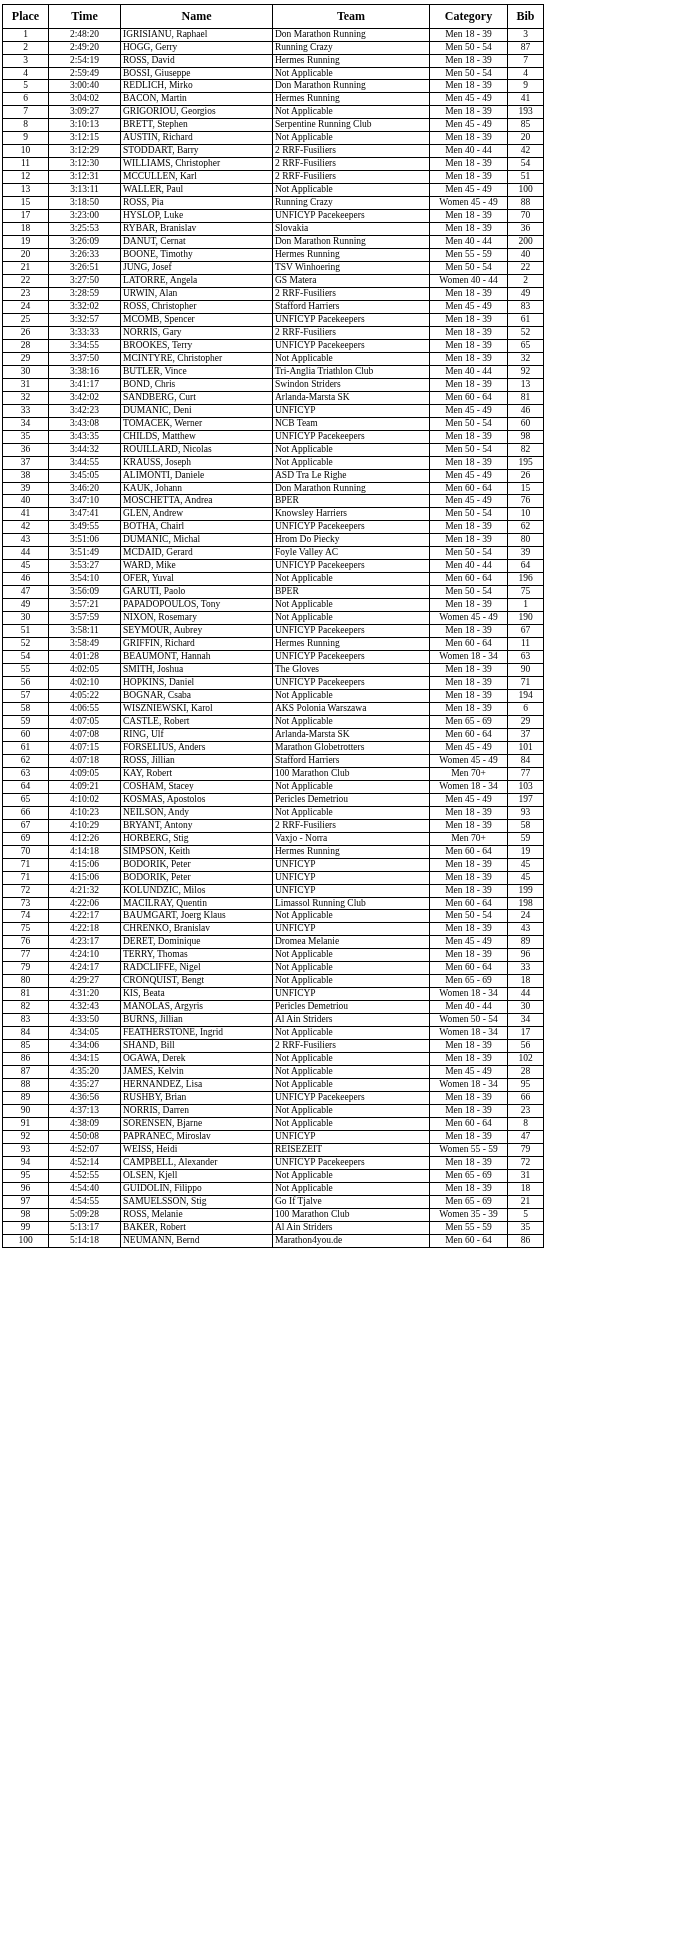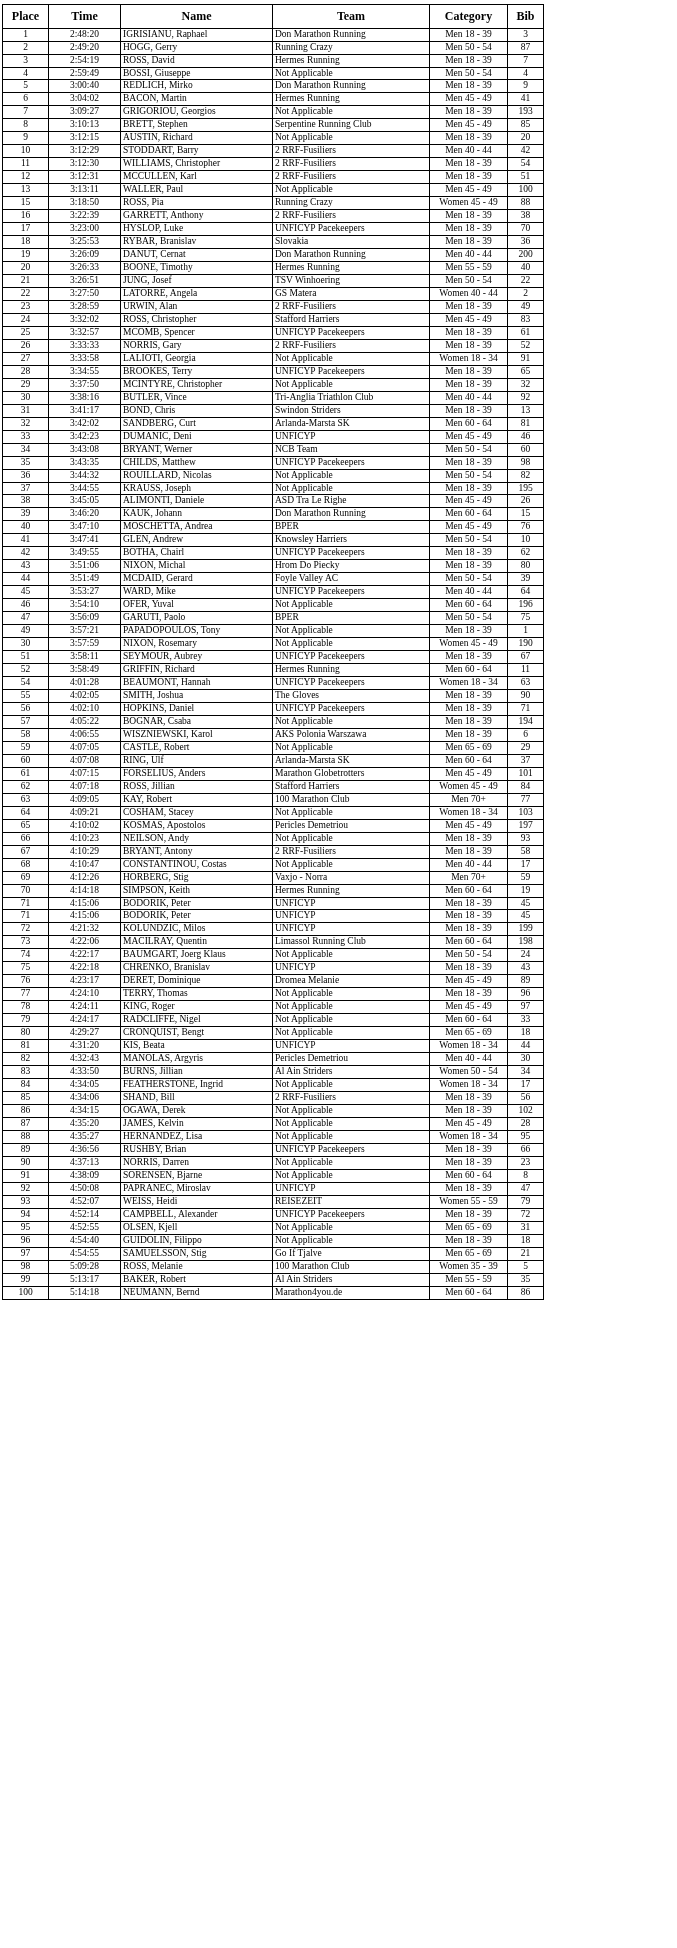--- a/index.html
+++ b/index.html
@@ -177,28 +177,20 @@
       </tr>
       <tr>
         <td class="place">15</td>
         <td class="time">3:18:50</td>
         <td class="name">ROSS, Pia</td>
         <td class="team">Running Crazy</td>
         <td class="cat">Women 45 - 49</td>
         <td class="bib">88</td>
       </tr>
       <tr>
-        <td class="place">16</td>
-        <td class="time">3:22:39</td>
-        <td class="name">GARRETT, Anthony</td>
-        <td class="team">2 RRF-Fusiliers</td>
-        <td class="cat">Men 18 - 39</td>
-        <td class="bib">38</td>
-      </tr>
-      <tr>
         <td class="place">17</td>
         <td class="time">3:23:00</td>
         <td class="name">HYSLOP, Luke</td>
         <td class="team">UNFICYP Pacekeepers</td>
         <td class="cat">Men 18 - 39</td>
         <td class="bib">70</td>
       </tr>
       <tr>
         <td class="place">18</td>
         <td class="time">3:25:53</td>
@@ -265,28 +257,20 @@
       </tr>
       <tr>
         <td class="place">26</td>
         <td class="time">3:33:33</td>
         <td class="name">NORRIS, Gary</td>
         <td class="team">2 RRF-Fusiliers</td>
         <td class="cat">Men 18 - 39</td>
         <td class="bib">52</td>
       </tr>
       <tr>
-        <td class="place">27</td>
-        <td class="time">3:33:58</td>
-        <td class="name">LALIOTI, Georgia</td>
-        <td class="team">Not Applicable</td>
-        <td class="cat">Women 18 - 34</td>
-        <td class="bib">91</td>
-      </tr>
-      <tr>
         <td class="place">28</td>
         <td class="time">3:34:55</td>
         <td class="name">BROOKES, Terry</td>
         <td class="team">UNFICYP Pacekeepers</td>
         <td class="cat">Men 18 - 39</td>
         <td class="bib">65</td>
       </tr>
       <tr>
         <td class="place">29</td>
         <td class="time">3:37:50</td>
@@ -323,21 +307,21 @@
         <td class="place">33</td>
         <td class="time">3:42:23</td>
         <td class="name">DUMANIC, Deni</td>
         <td class="team">UNFICYP</td>
         <td class="cat">Men 45 - 49</td>
         <td class="bib">46</td>
       </tr>
       <tr>
         <td class="place">34</td>
         <td class="time">3:43:08</td>
-        <td class="name">BRYANT, Werner</td>
+        <td class="name">TOMACEK, Werner</td>
         <td class="team">NCB Team</td>
         <td class="cat">Men 50 - 54</td>
         <td class="bib">60</td>
       </tr>
       <tr>
         <td class="place">35</td>
         <td class="time">3:43:35</td>
         <td class="name">CHILDS, Matthew</td>
         <td class="team">UNFICYP Pacekeepers</td>
         <td class="cat">Men 18 - 39</td>
@@ -395,21 +379,21 @@
         <td class="place">42</td>
         <td class="time">3:49:55</td>
         <td class="name">BOTHA, Chairl</td>
         <td class="team">UNFICYP Pacekeepers</td>
         <td class="cat">Men 18 - 39</td>
         <td class="bib">62</td>
       </tr>
       <tr>
         <td class="place">43</td>
         <td class="time">3:51:06</td>
-        <td class="name">NIXON, Michal</td>
+        <td class="name">DUMANIC, Michal</td>
         <td class="team">Hrom Do Piecky</td>
         <td class="cat">Men 18 - 39</td>
         <td class="bib">80</td>
       </tr>
       <tr>
         <td class="place">44</td>
         <td class="time">3:51:49</td>
         <td class="name">MCDAID, Gerard</td>
         <td class="team">Foyle Valley AC</td>
         <td class="cat">Men 50 - 54</td>
@@ -577,28 +561,20 @@
       </tr>
       <tr>
         <td class="place">67</td>
         <td class="time">4:10:29</td>
         <td class="name">BRYANT, Antony</td>
         <td class="team">2 RRF-Fusiliers</td>
         <td class="cat">Men 18 - 39</td>
         <td class="bib">58</td>
       </tr>
       <tr>
-        <td class="place">68</td>
-        <td class="time">4:10:47</td>
-        <td class="name">CONSTANTINOU, Costas</td>
-        <td class="team">Not Applicable</td>
-        <td class="cat">Men 40 - 44</td>
-        <td class="bib">17</td>
-      </tr>
-      <tr>
         <td class="place">69</td>
         <td class="time">4:12:26</td>
         <td class="name">HORBERG, Stig</td>
         <td class="team">Vaxjo - Norra</td>
         <td class="cat">Men 70+</td>
         <td class="bib">59</td>
       </tr>
       <tr>
         <td class="place">70</td>
         <td class="time">4:14:18</td>
@@ -665,28 +641,20 @@
       </tr>
       <tr>
         <td class="place">77</td>
         <td class="time">4:24:10</td>
         <td class="name">TERRY, Thomas</td>
         <td class="team">Not Applicable</td>
         <td class="cat">Men 18 - 39</td>
         <td class="bib">96</td>
       </tr>
       <tr>
-        <td class="place">78</td>
-        <td class="time">4:24:11</td>
-        <td class="name">KING, Roger</td>
-        <td class="team">Not Applicable</td>
-        <td class="cat">Men 45 - 49</td>
-        <td class="bib">97</td>
-      </tr>
-      <tr>
         <td class="place">79</td>
         <td class="time">4:24:17</td>
         <td class="name">RADCLIFFE, Nigel</td>
         <td class="team">Not Applicable</td>
         <td class="cat">Men 60 - 64</td>
         <td class="bib">33</td>
       </tr>
       <tr>
         <td class="place">80</td>
         <td class="time">4:29:27</td>

